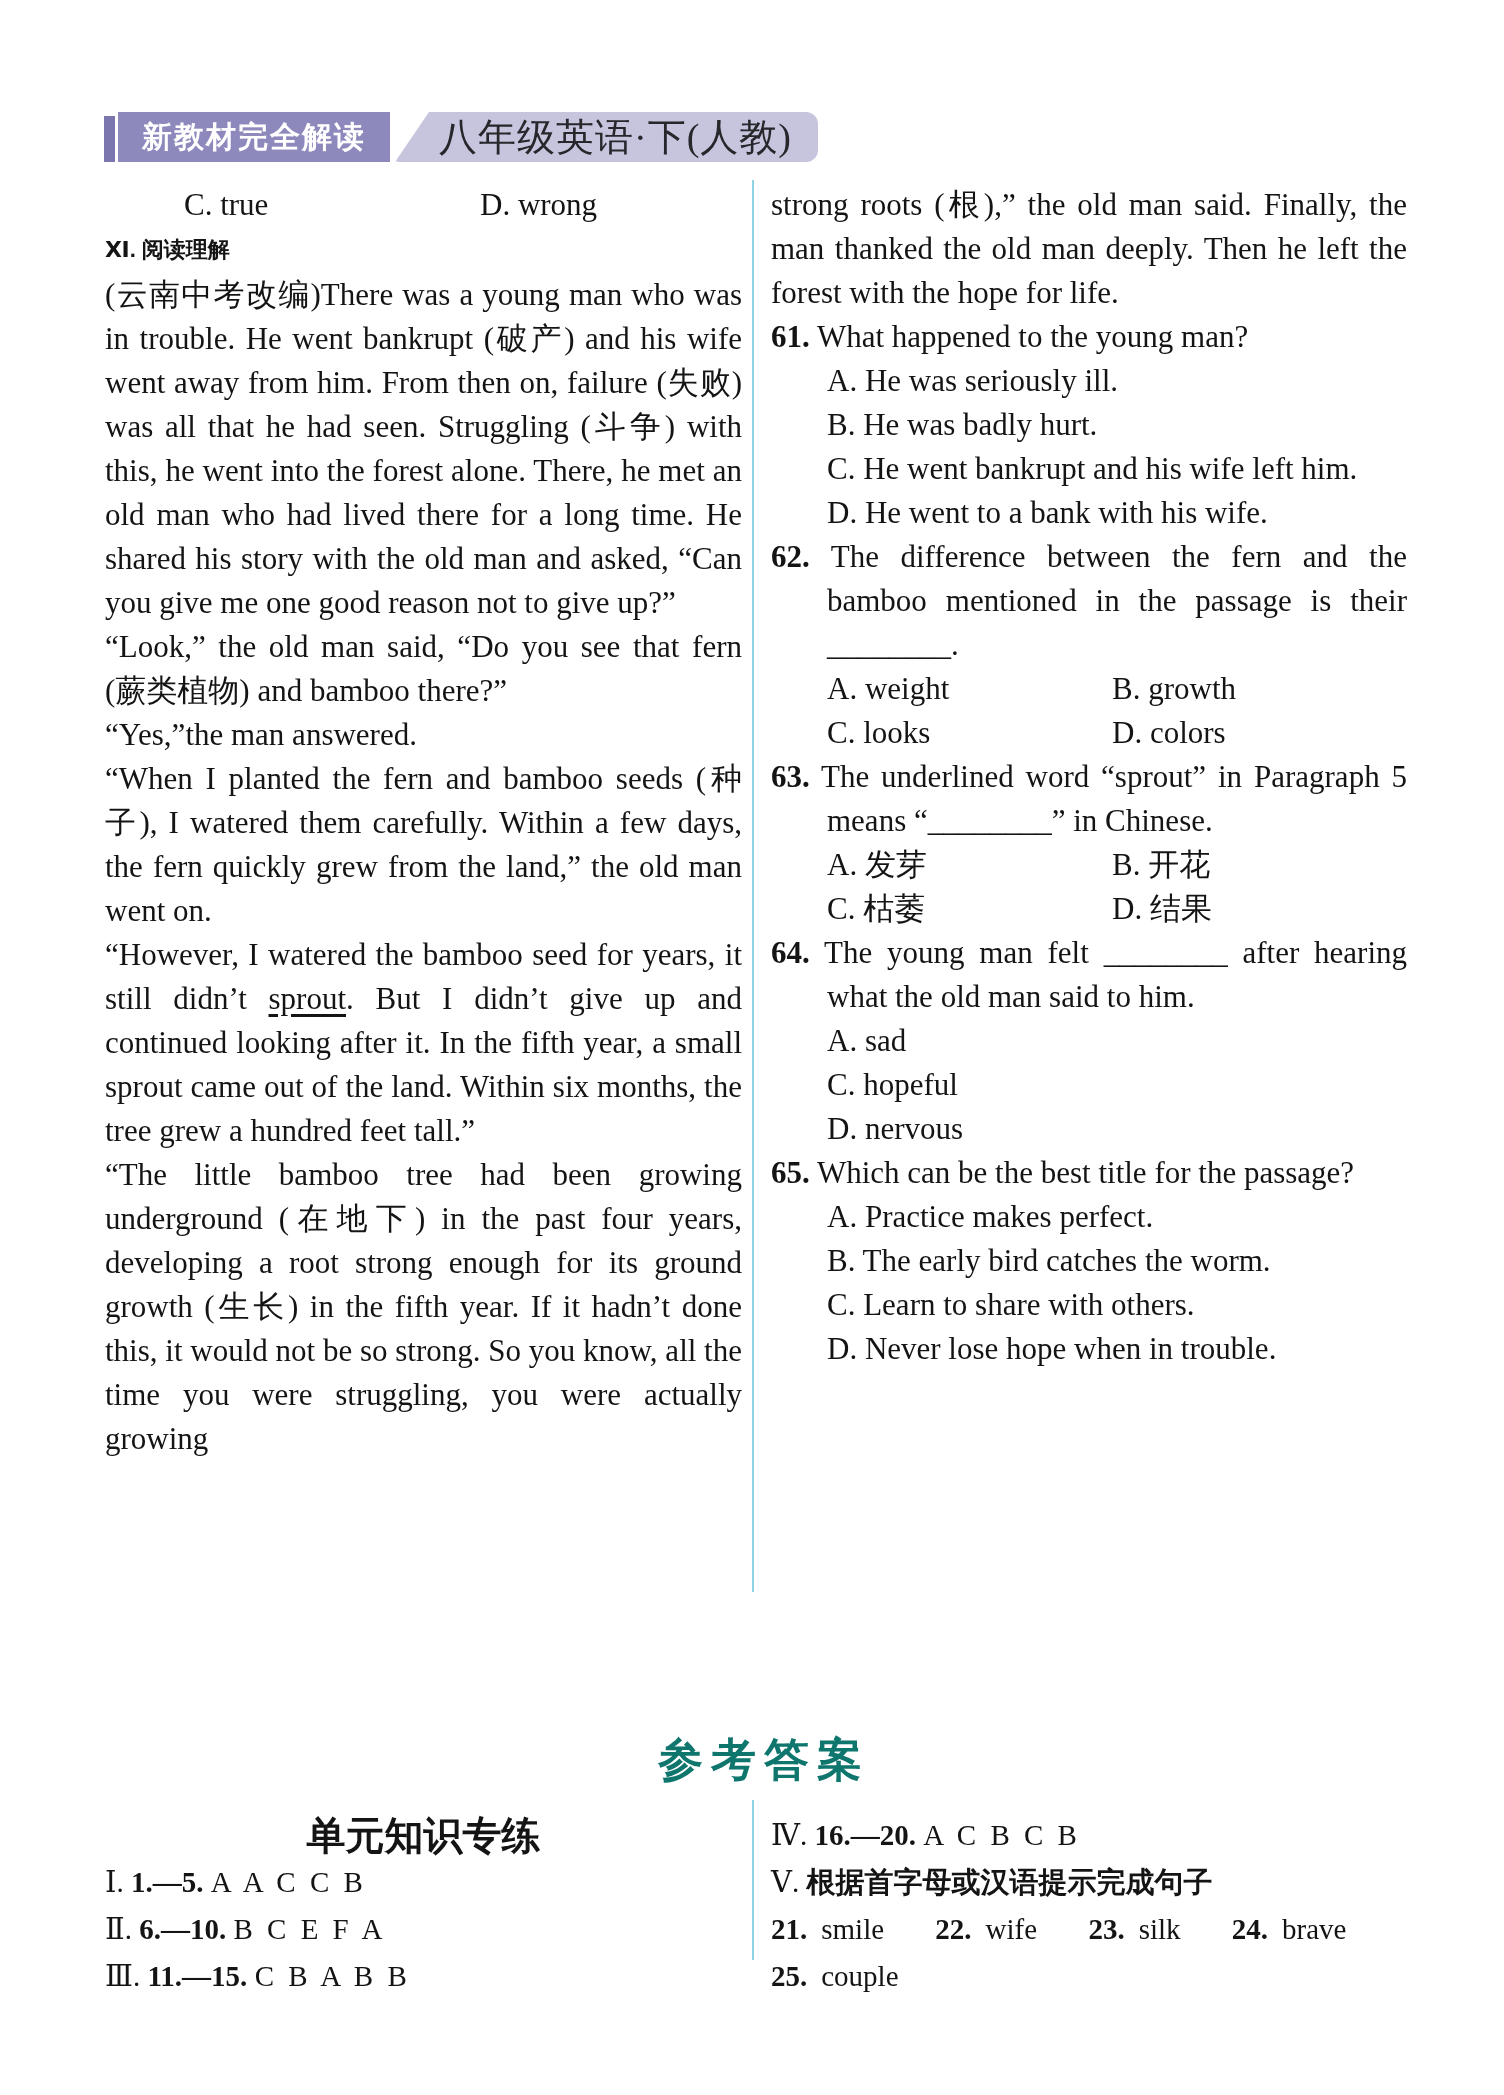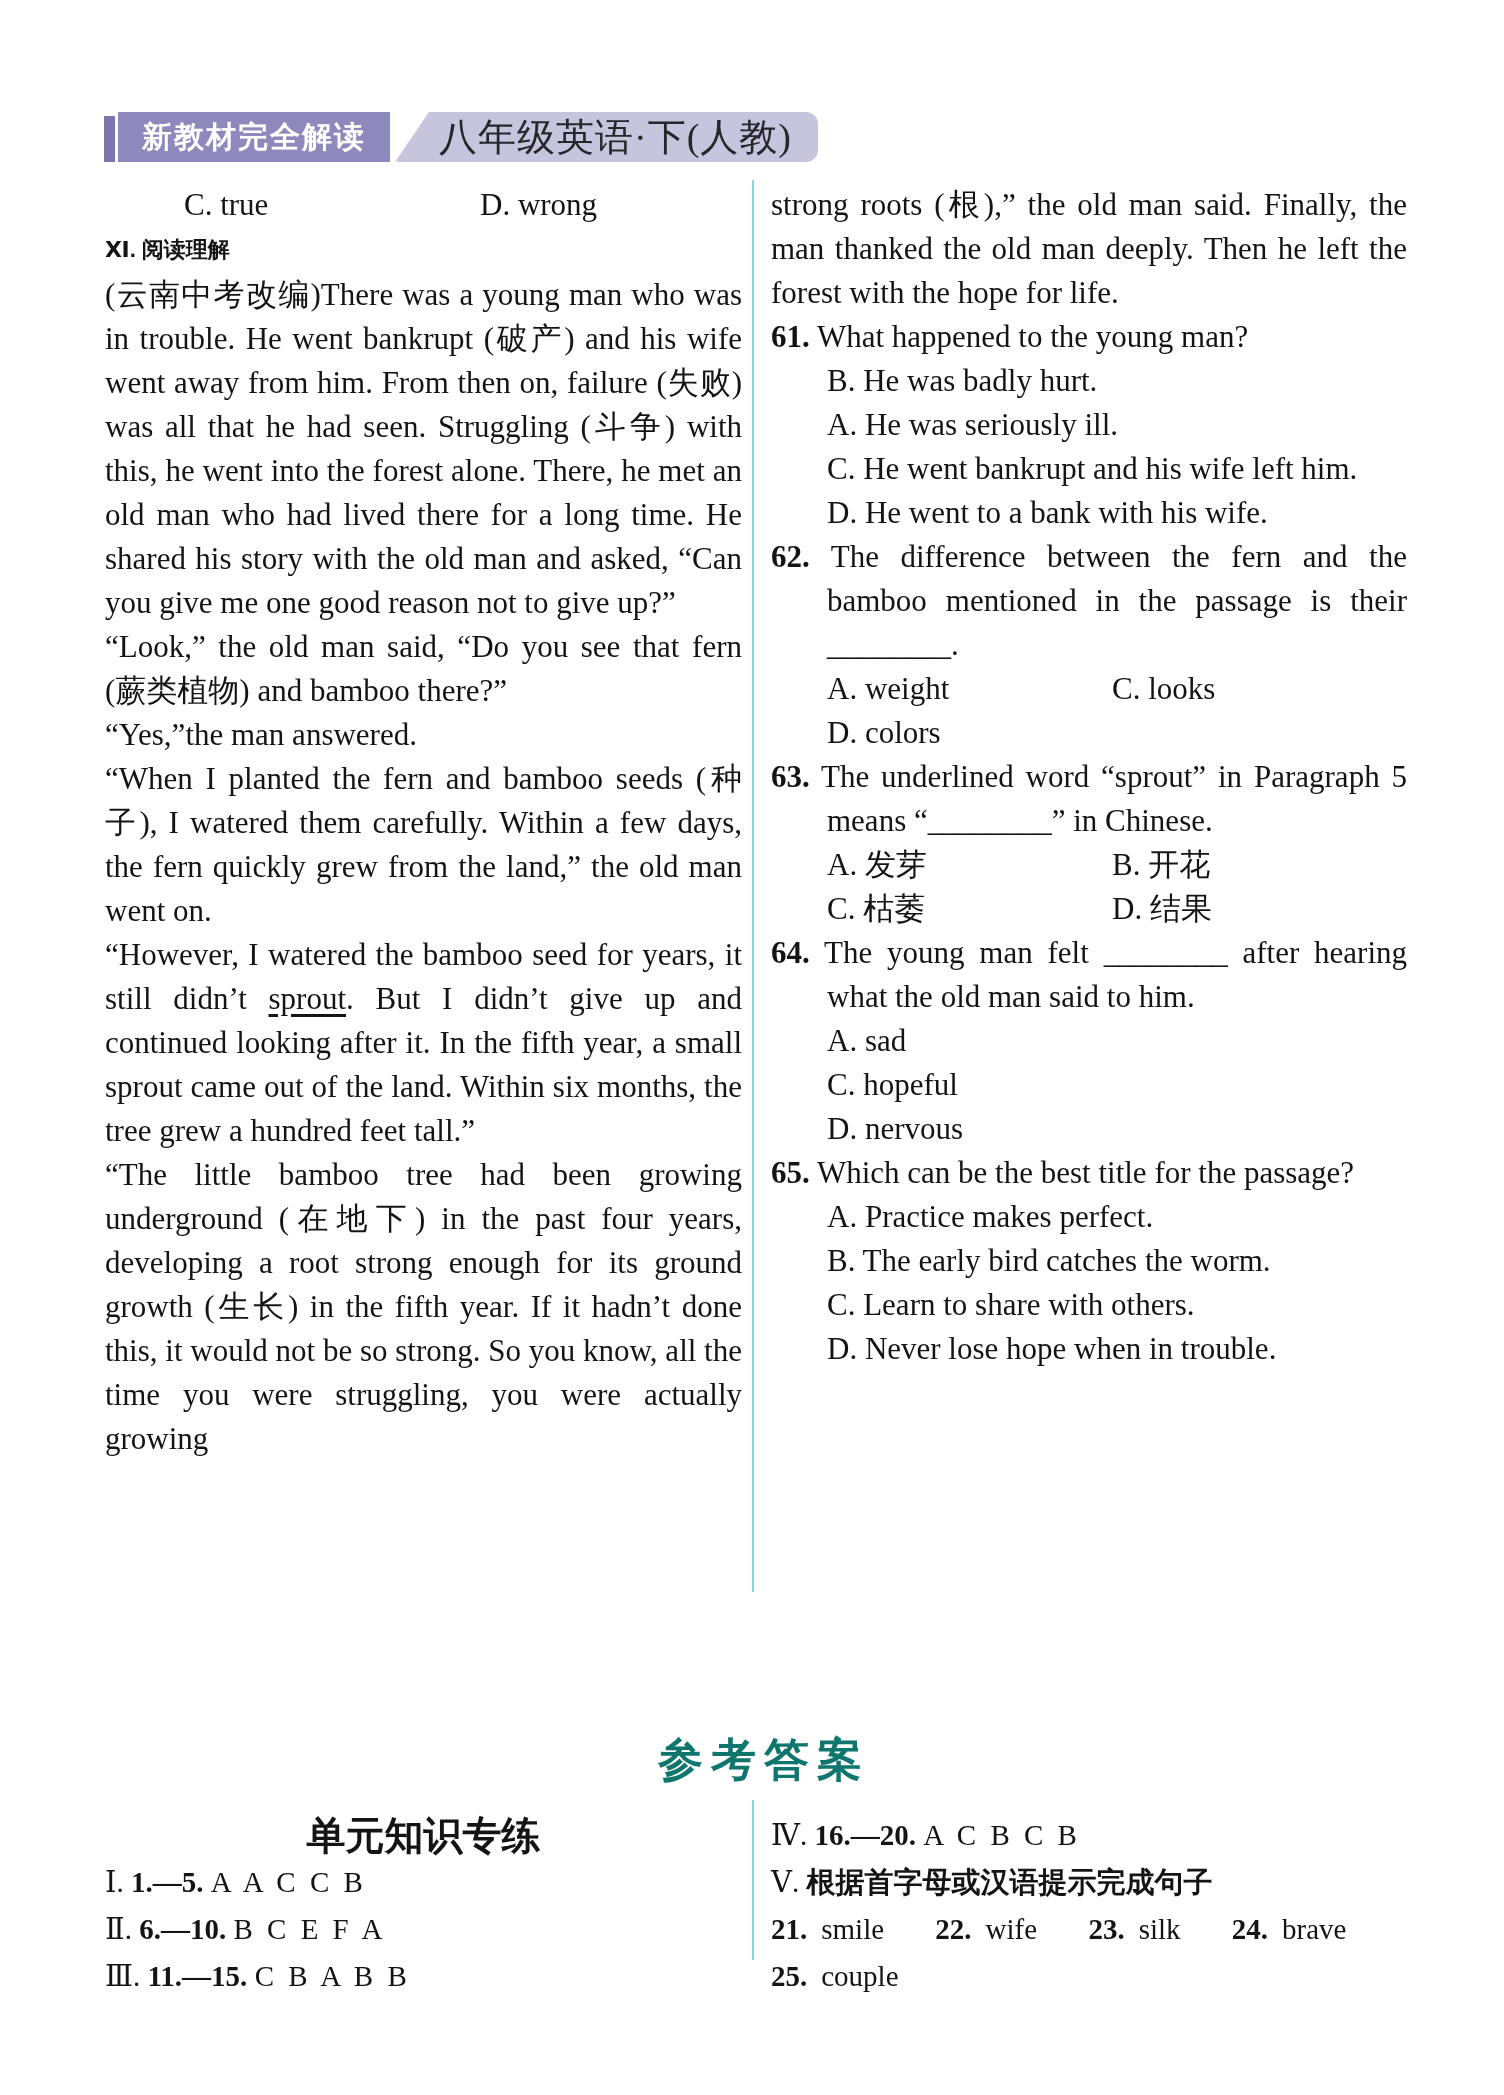--- a/index.html
+++ b/index.html
@@ -110,33 +110,34 @@
   </div>
 
   <div class="col col-right">
     <p class="para">strong roots (根),” the old man said. Finally, the man thanked the old man deeply. Then he left the forest with the hope for life.</p>
 
     <div class="question">
       <div class="q-stem">
         <span class="q-num">61.</span>
         <span>What happened to the young man?</span>
       </div>
+      <div class="q-opt">A. He was seriously ill.</div>
       <div class="q-opt">B. He was badly hurt.</div>
-      <div class="q-opt">A. He was seriously ill.</div>
       <div class="q-opt">C. He went bankrupt and his wife left him.</div>
       <div class="q-opt">D. He went to a bank with his wife.</div>
     </div>
 
     <div class="question">
       <div class="q-stem">
         <span class="q-num">62.</span>
         <span>The difference between the fern and the bamboo mentioned in the passage is their ________.</span>
       </div>
       <div class="q-opt-grid">
         <span>A. weight</span>
+        <span>B. growth</span>
         <span>C. looks</span>
         <span>D. colors</span>
       </div>
     </div>
 
     <div class="question">
       <div class="q-stem">
         <span class="q-num">63.</span>
         <span>The underlined word “sprout” in Paragraph 5 means “________” in Chinese.</span>
       </div>

